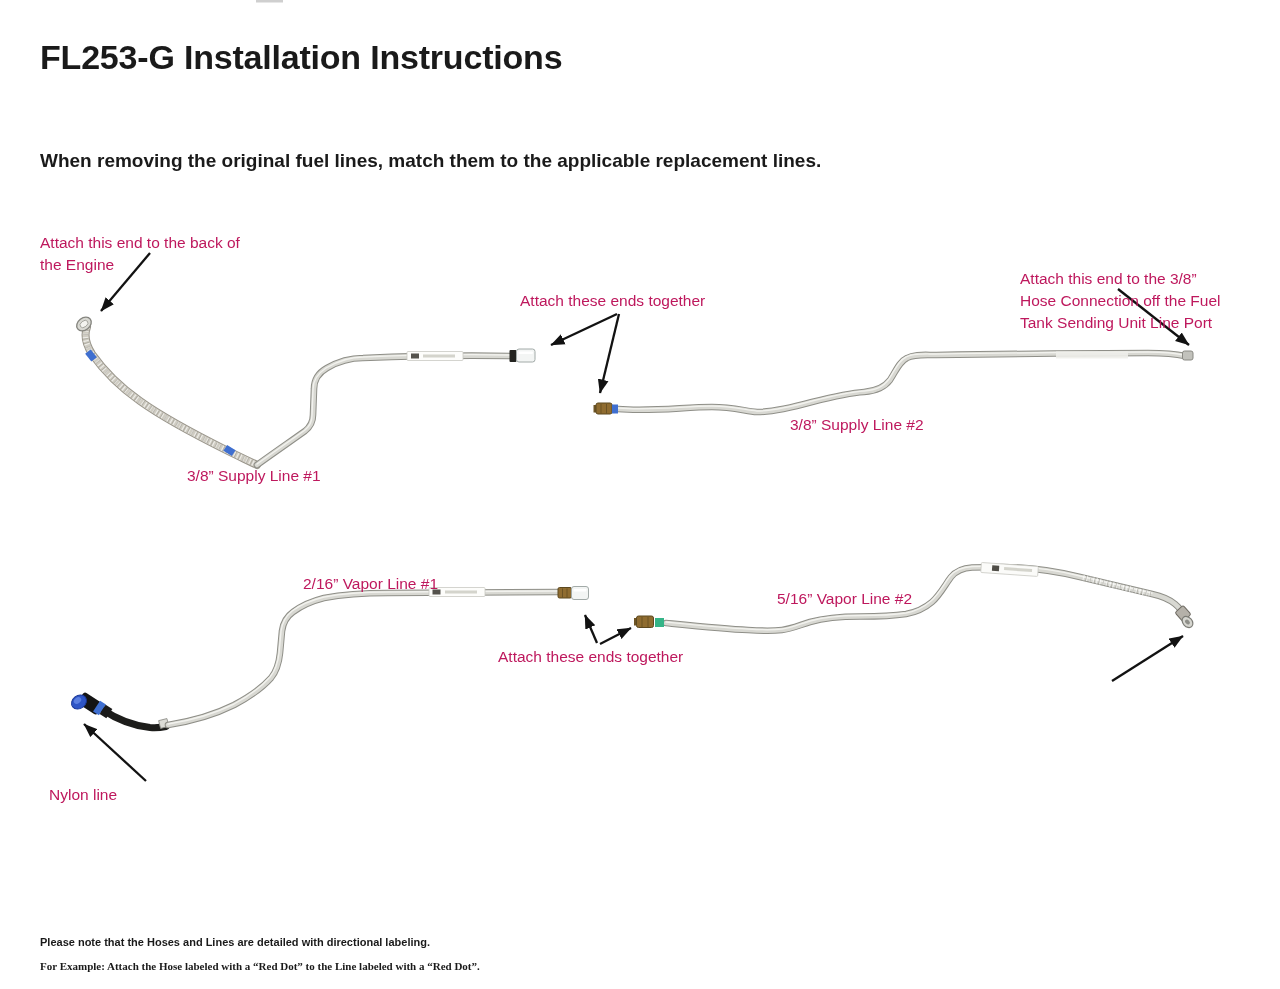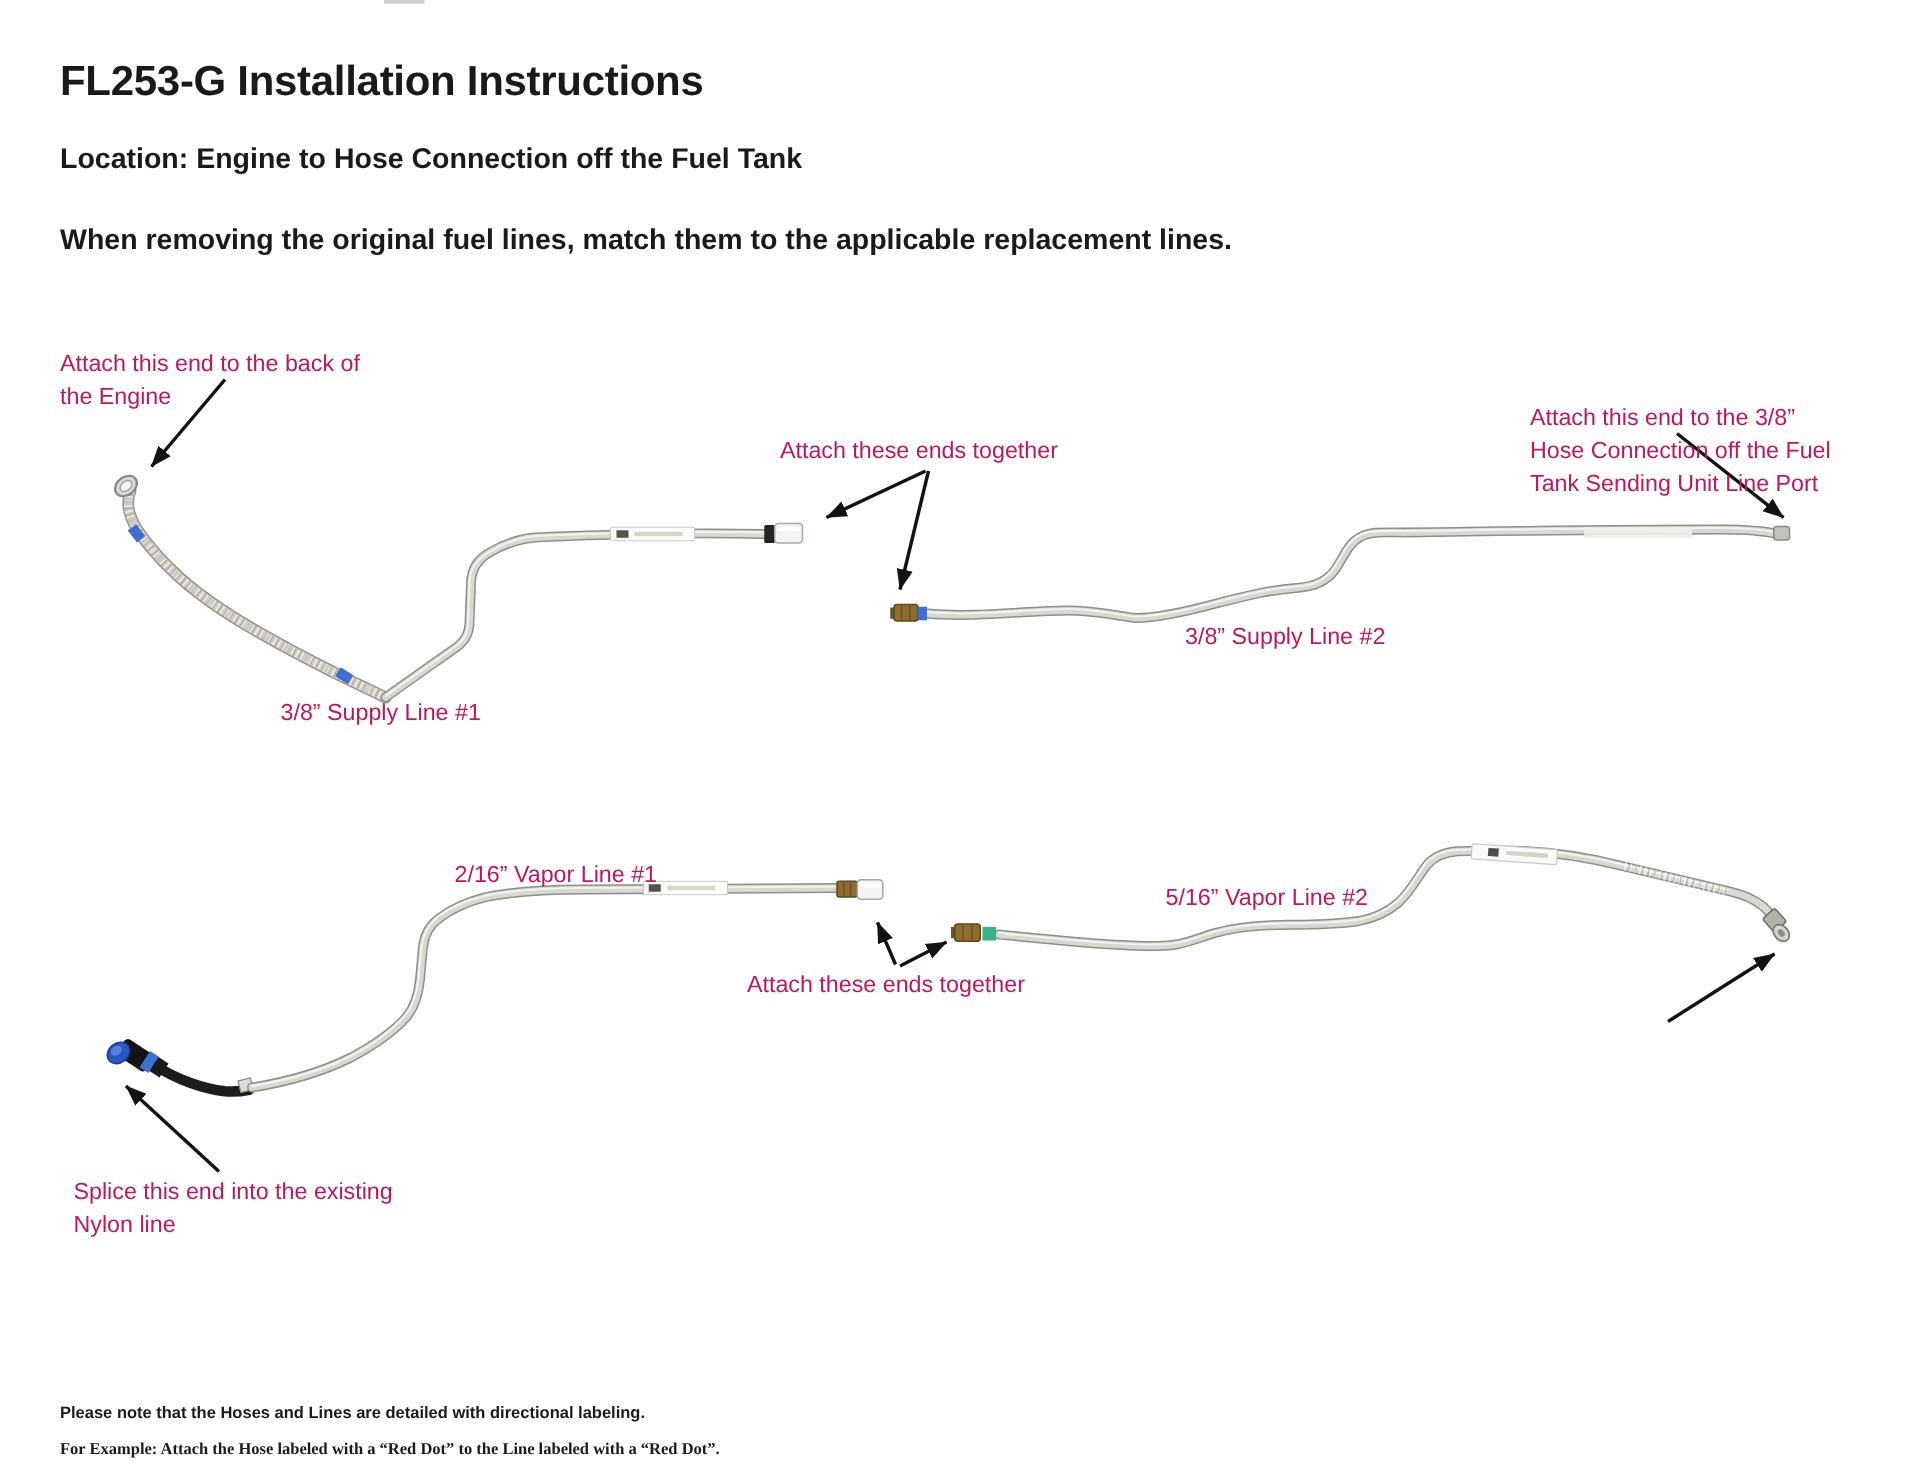--- a/index.html
+++ b/index.html
@@ -1,19 +1,19 @@
 <!DOCTYPE html>
 <html><head>
 <meta charset="utf-8">
 <style>
   html,body{margin:0;padding:0;background:#ffffff;}
   .page{position:relative;width:1280px;height:989px;background:#ffffff;overflow:hidden;
         font-family:"Liberation Sans",sans-serif;color:#1a1a1a;}
   .abs{position:absolute;}
-  .title{font-size:28px;font-weight:700;letter-spacing:-0.2px;}
+  .title{font-size:34px;font-weight:700;letter-spacing:-0.2px;}
   .subhead{font-size:19px;font-weight:700;}
   .ann{font-size:15.5px;line-height:22px;color:#be185d;}
   .note{font-size:11px;font-weight:700;line-height:24px;margin-top:37px;}
   svg{position:absolute;left:0;top:0;}
   .tube-outline{fill:none;stroke:#8f8f88;stroke-width:6.6;stroke-linecap:round;stroke-linejoin:round;}
   .tube-body{fill:none;stroke:#d8d8d2;stroke-width:4.6;stroke-linecap:round;stroke-linejoin:round;}
   .tube-shine{fill:none;stroke:#f2f2ee;stroke-width:1.4;stroke-linecap:round;stroke-linejoin:round;}
   .braid-outline{fill:none;stroke:#99958b;stroke-width:8;stroke-linecap:round;}
   .braid-body{fill:none;stroke:#cfccc2;stroke-width:6;stroke-linecap:round;}
   .braid-tex1{fill:none;stroke:#ffffff;stroke-width:5.6;stroke-dasharray:1.2 2.2;opacity:.6;}
@@ -158,21 +158,20 @@
       <path class="arrow" marker-end="url(#ah)" d="M1118,289 L1189,345"></path>
       <path class="arrow" marker-end="url(#ah)" d="M597,643 L585,615"></path>
       <path class="arrow" marker-end="url(#ah)" d="M600,644 L631,628"></path>
       <path class="arrow" marker-end="url(#ah)" d="M1112,681 L1183,636"></path>
       <path class="arrow" marker-end="url(#ah)" d="M146,781 L84,724"></path>
     </g>
   </svg>
 
   <div class="abs title" style="left:40px;top:38px;">FL253-G Installation Instructions</div>
 
-  <div class="abs subhead" style="left:40px;top:96px;">Location: Engine to Hose Connection off the Fuel Tank</div>
 
   <div class="abs subhead" style="left:40px;top:150px;text-align:center;">When removing the original fuel lines, match them to the applicable replacement lines.</div>
 
   <div class="abs ann" style="left:40px;top:232px;width:232px;">
     <div>Attach this end to the back of</div>
     <div>the Engine</div>
   </div>
 
   <div class="abs ann" style="left:520px;top:290px;">Attach these ends together</div>
 
@@ -187,21 +186,20 @@
   <div class="abs ann" style="left:790px;top:414px;">3/8” Supply Line #2</div>
 
   <div class="abs ann" style="left:303px;top:573px;">2/16” Vapor Line #1</div>
 
   <div class="abs ann" style="left:777px;top:588px;">5/16” Vapor Line #2</div>
 
   <div class="abs ann" style="left:498px;top:646px;">Attach these ends together</div>
 
 
   <div class="abs ann" style="left:49px;top:784px;width:245px;">
-    <div>Splice this end into the existing</div>
     <div>Nylon line</div>
   </div>
 
   <div class="abs note" style="left:40px;top:893px;">Please note that the Hoses and Lines are detailed with directional labeling.</div>
 
   <div class="abs note" style="left:40px;top:917px;font-family:Liberation Serif, serif;">For Example: Attach the Hose labeled with a “Red Dot” to the Line labeled with a “Red Dot”.</div>
 
 </div>
 
 </body></html>

